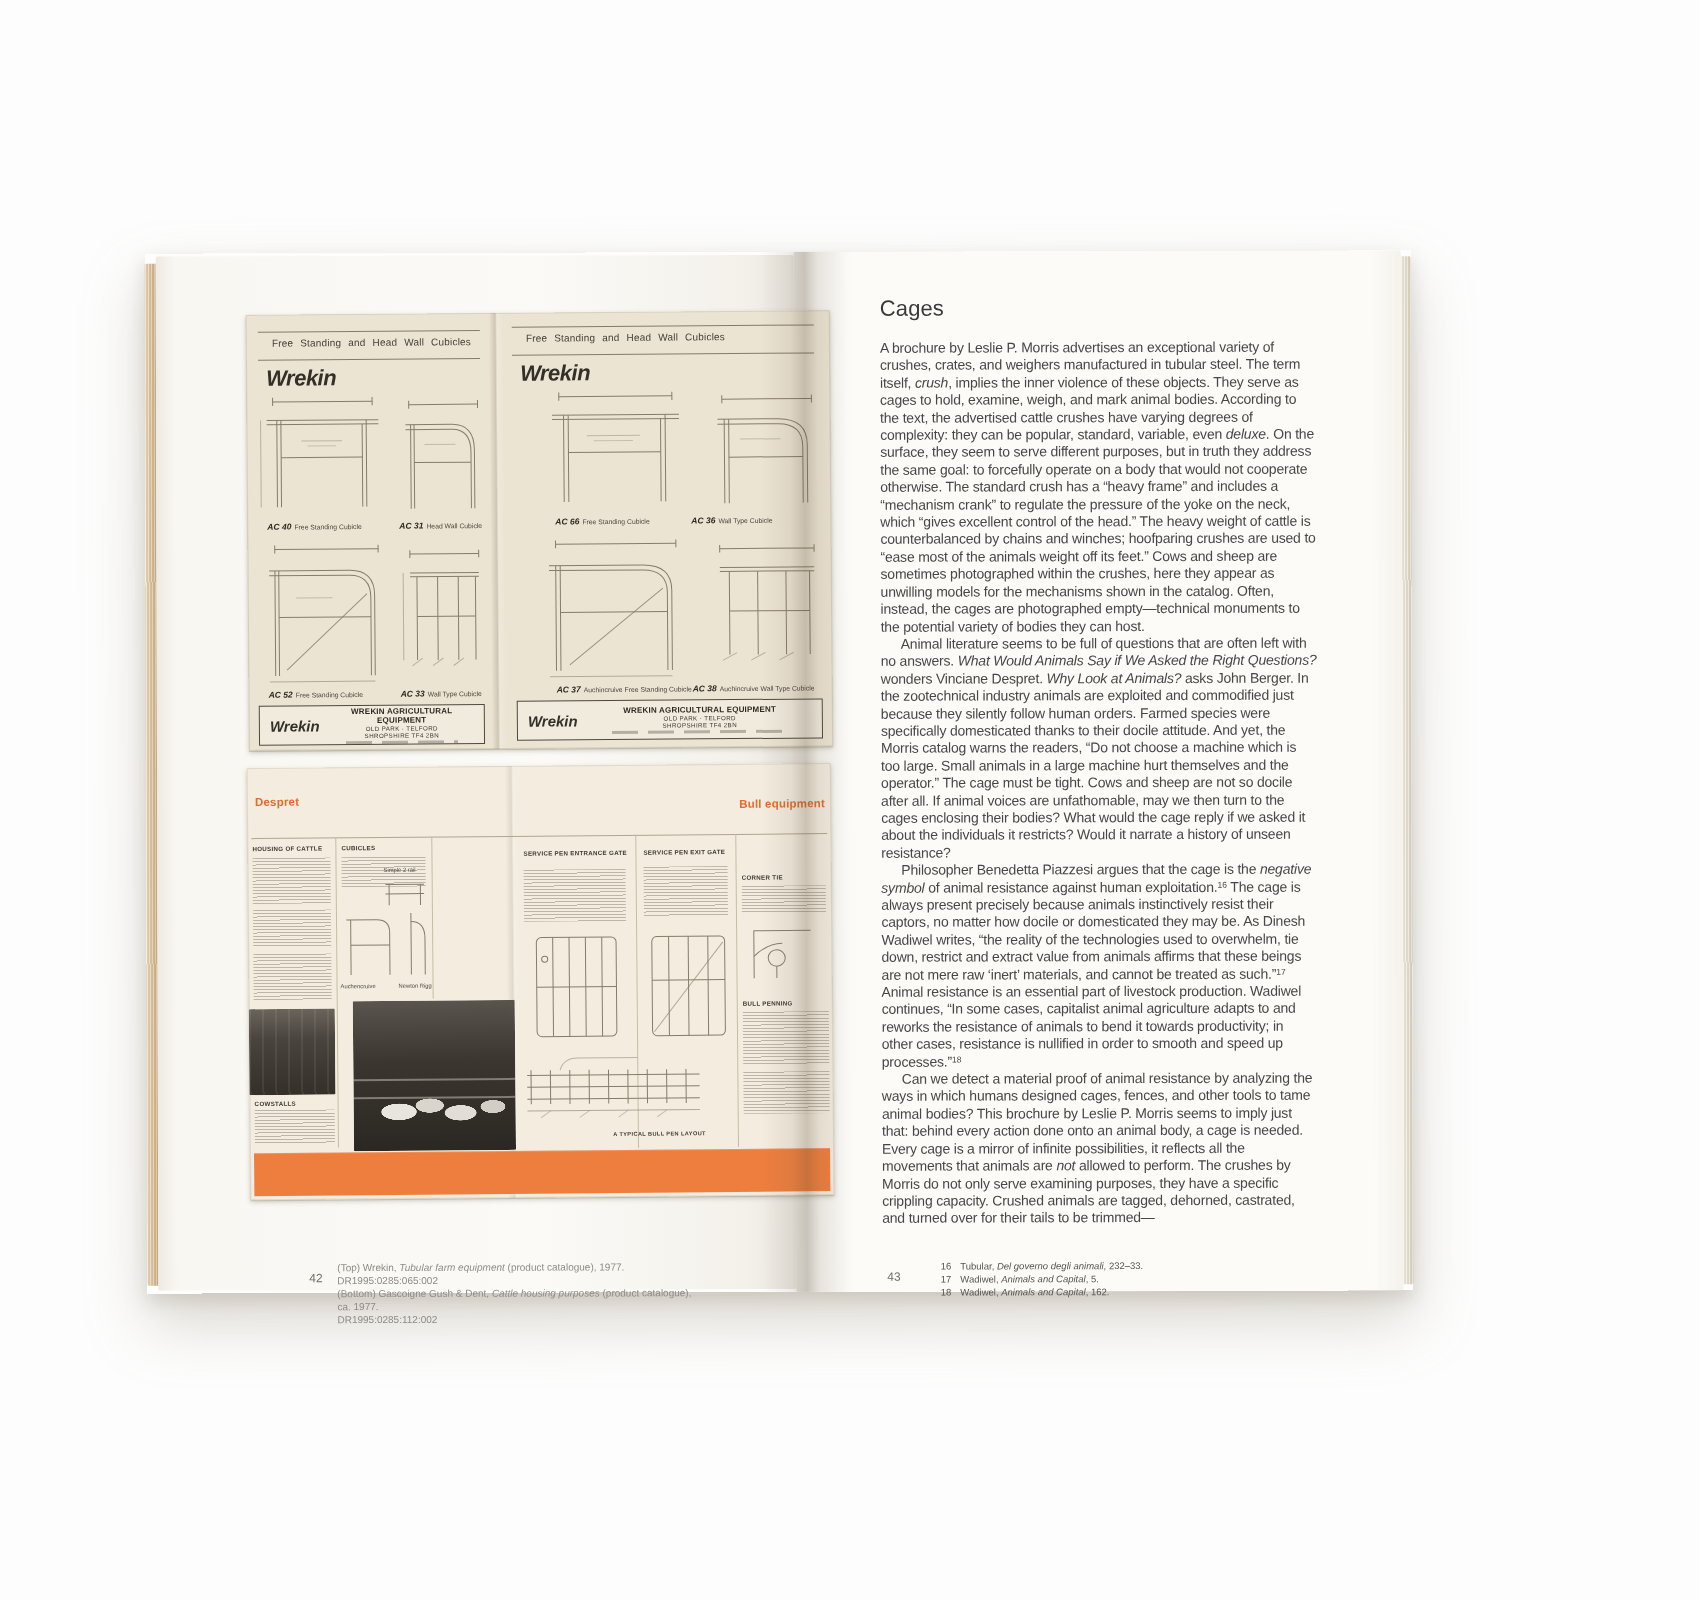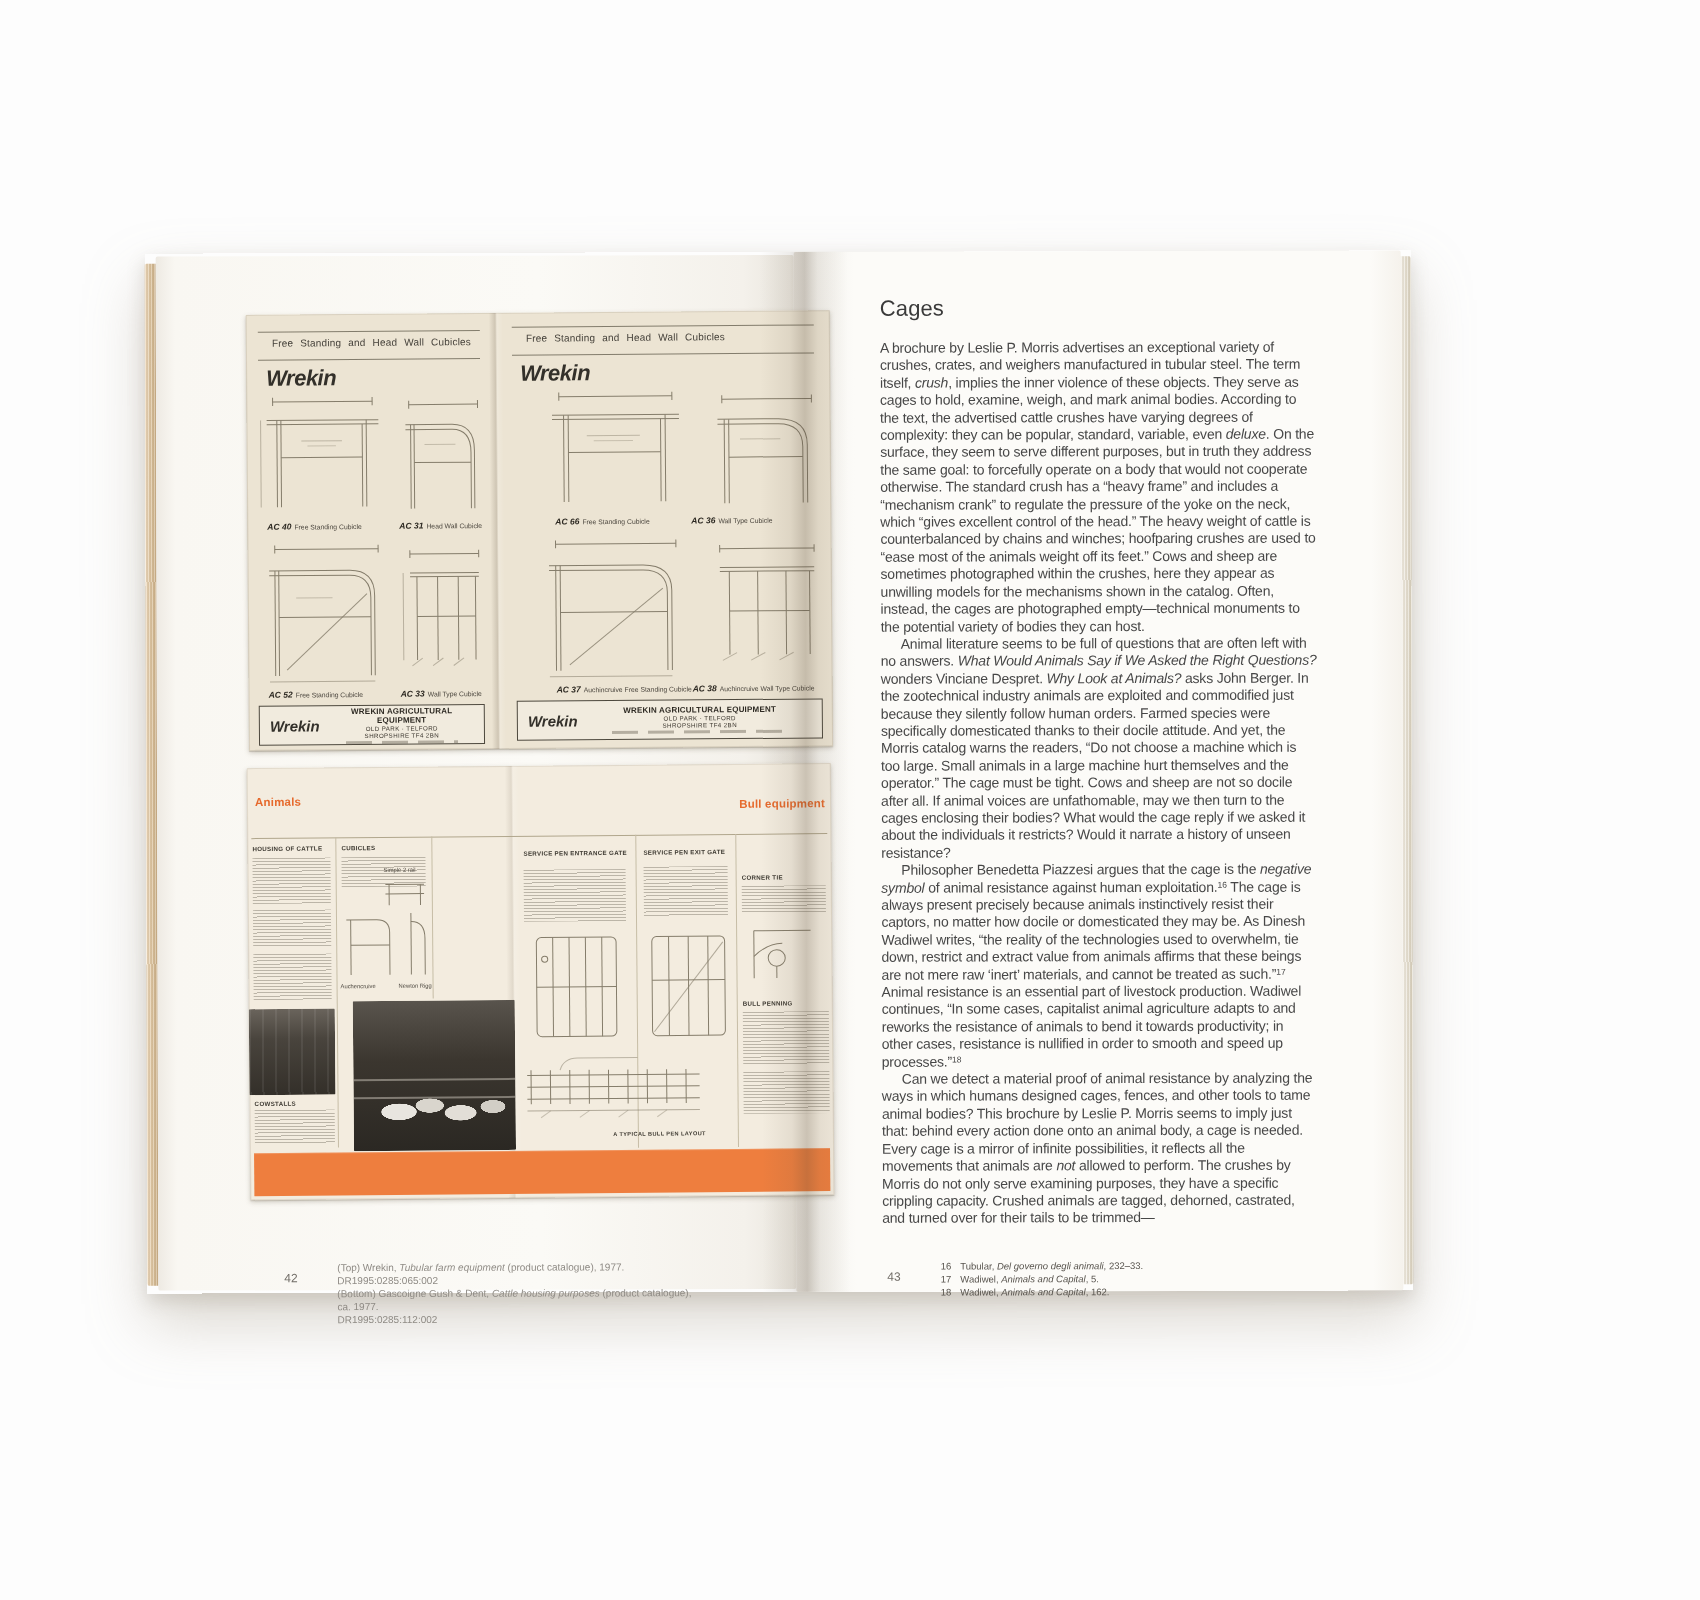--- a/index.html
+++ b/index.html
@@ -86,21 +86,21 @@
                  linear-gradient(180deg,#59544d 0%,#3b362f 40%,#2b2823 100%);}
   .photo-big .rail{position:absolute;left:0;right:0;height:2px;background:rgba(221,216,205,.45);}
   .cb-band{position:absolute;left:4px;top:385px;width:576px;height:43px;background:#ee7e3e;
       box-shadow:inset 0 1px 0 rgba(255,255,255,.15);}
   .bullpen-cap{position:absolute;font-size:5.6px;font-weight:bold;color:#3f3b33;text-align:right;letter-spacing:.4px;}
 
   
   .caption{position:absolute;left:190px;top:1008px;width:360px;z-index:7;
       font-size:10px;line-height:13px;color:#8f8b85;}
   .pagenum{position:absolute;z-index:7;font-size:12px;color:#716d67;}
-  .pagenum.p42{left:137px;top:1018px;}
+  .pagenum.p42{left:162px;top:1018px;}
   .pagenum.p43{left:740px;top:1018px;}
 
   .rp-title{position:absolute;left:735px;top:44px;z-index:7;font-size:22px;color:#3a3a3a;letter-spacing:.1px;}
   .rp-body{position:absolute;left:735px;top:88px;width:436px;z-index:7;
       font-size:14px;line-height:17.4px;letter-spacing:-.2px;color:#474747;text-align:left;}
   .rp-body p{margin:0;}
   .rp-body p.indent{text-indent:20px;}
   .rp-body sup{font-size:8.5px;line-height:0;vertical-align:4px;letter-spacing:0;}
   .footnotes{position:absolute;left:790px;top:1008px;z-index:7;font-size:9.5px;line-height:13.2px;color:#57534d;}
   .fn-row{white-space:nowrap;}
@@ -304,21 +304,21 @@
             <span class="ftr-bars" style="display:block"></span>
           </span>
         </div>
       </section>
     </div>
 
     <div class="catalog-bottom">
       <div class="cb-gutter"></div>
       <div class="cb-hrule"></div>
 
-      <div class="cb-head" style="left:8px;top:28px">Animals</div>
+      <div class="cb-head" style="left:8px;top:28px">Despret</div>
       <div class="cb-head" style="left:420px;top:34px;width:158px;text-align:right">Bull equipment</div>
 
       <div class="cb-vdiv" style="left:88px;top:70px;height:310px"></div>
       <div class="cb-vdiv" style="left:184px;top:70px;height:162px"></div>
 
       <div class="cb-title" style="left:5px;top:77px;width:80px">HOUSING OF CATTLE</div>
       <div class="micro" style="left:5px;top:90px;width:78px;height:46px"></div>
       <div class="micro" style="left:5px;top:142px;width:78px;height:38px"></div>
       <div class="micro" style="left:5px;top:186px;width:78px;height:46px"></div>
       <div class="photo-small" style="left:0px;top:241px;width:86px;height:86px"></div>

